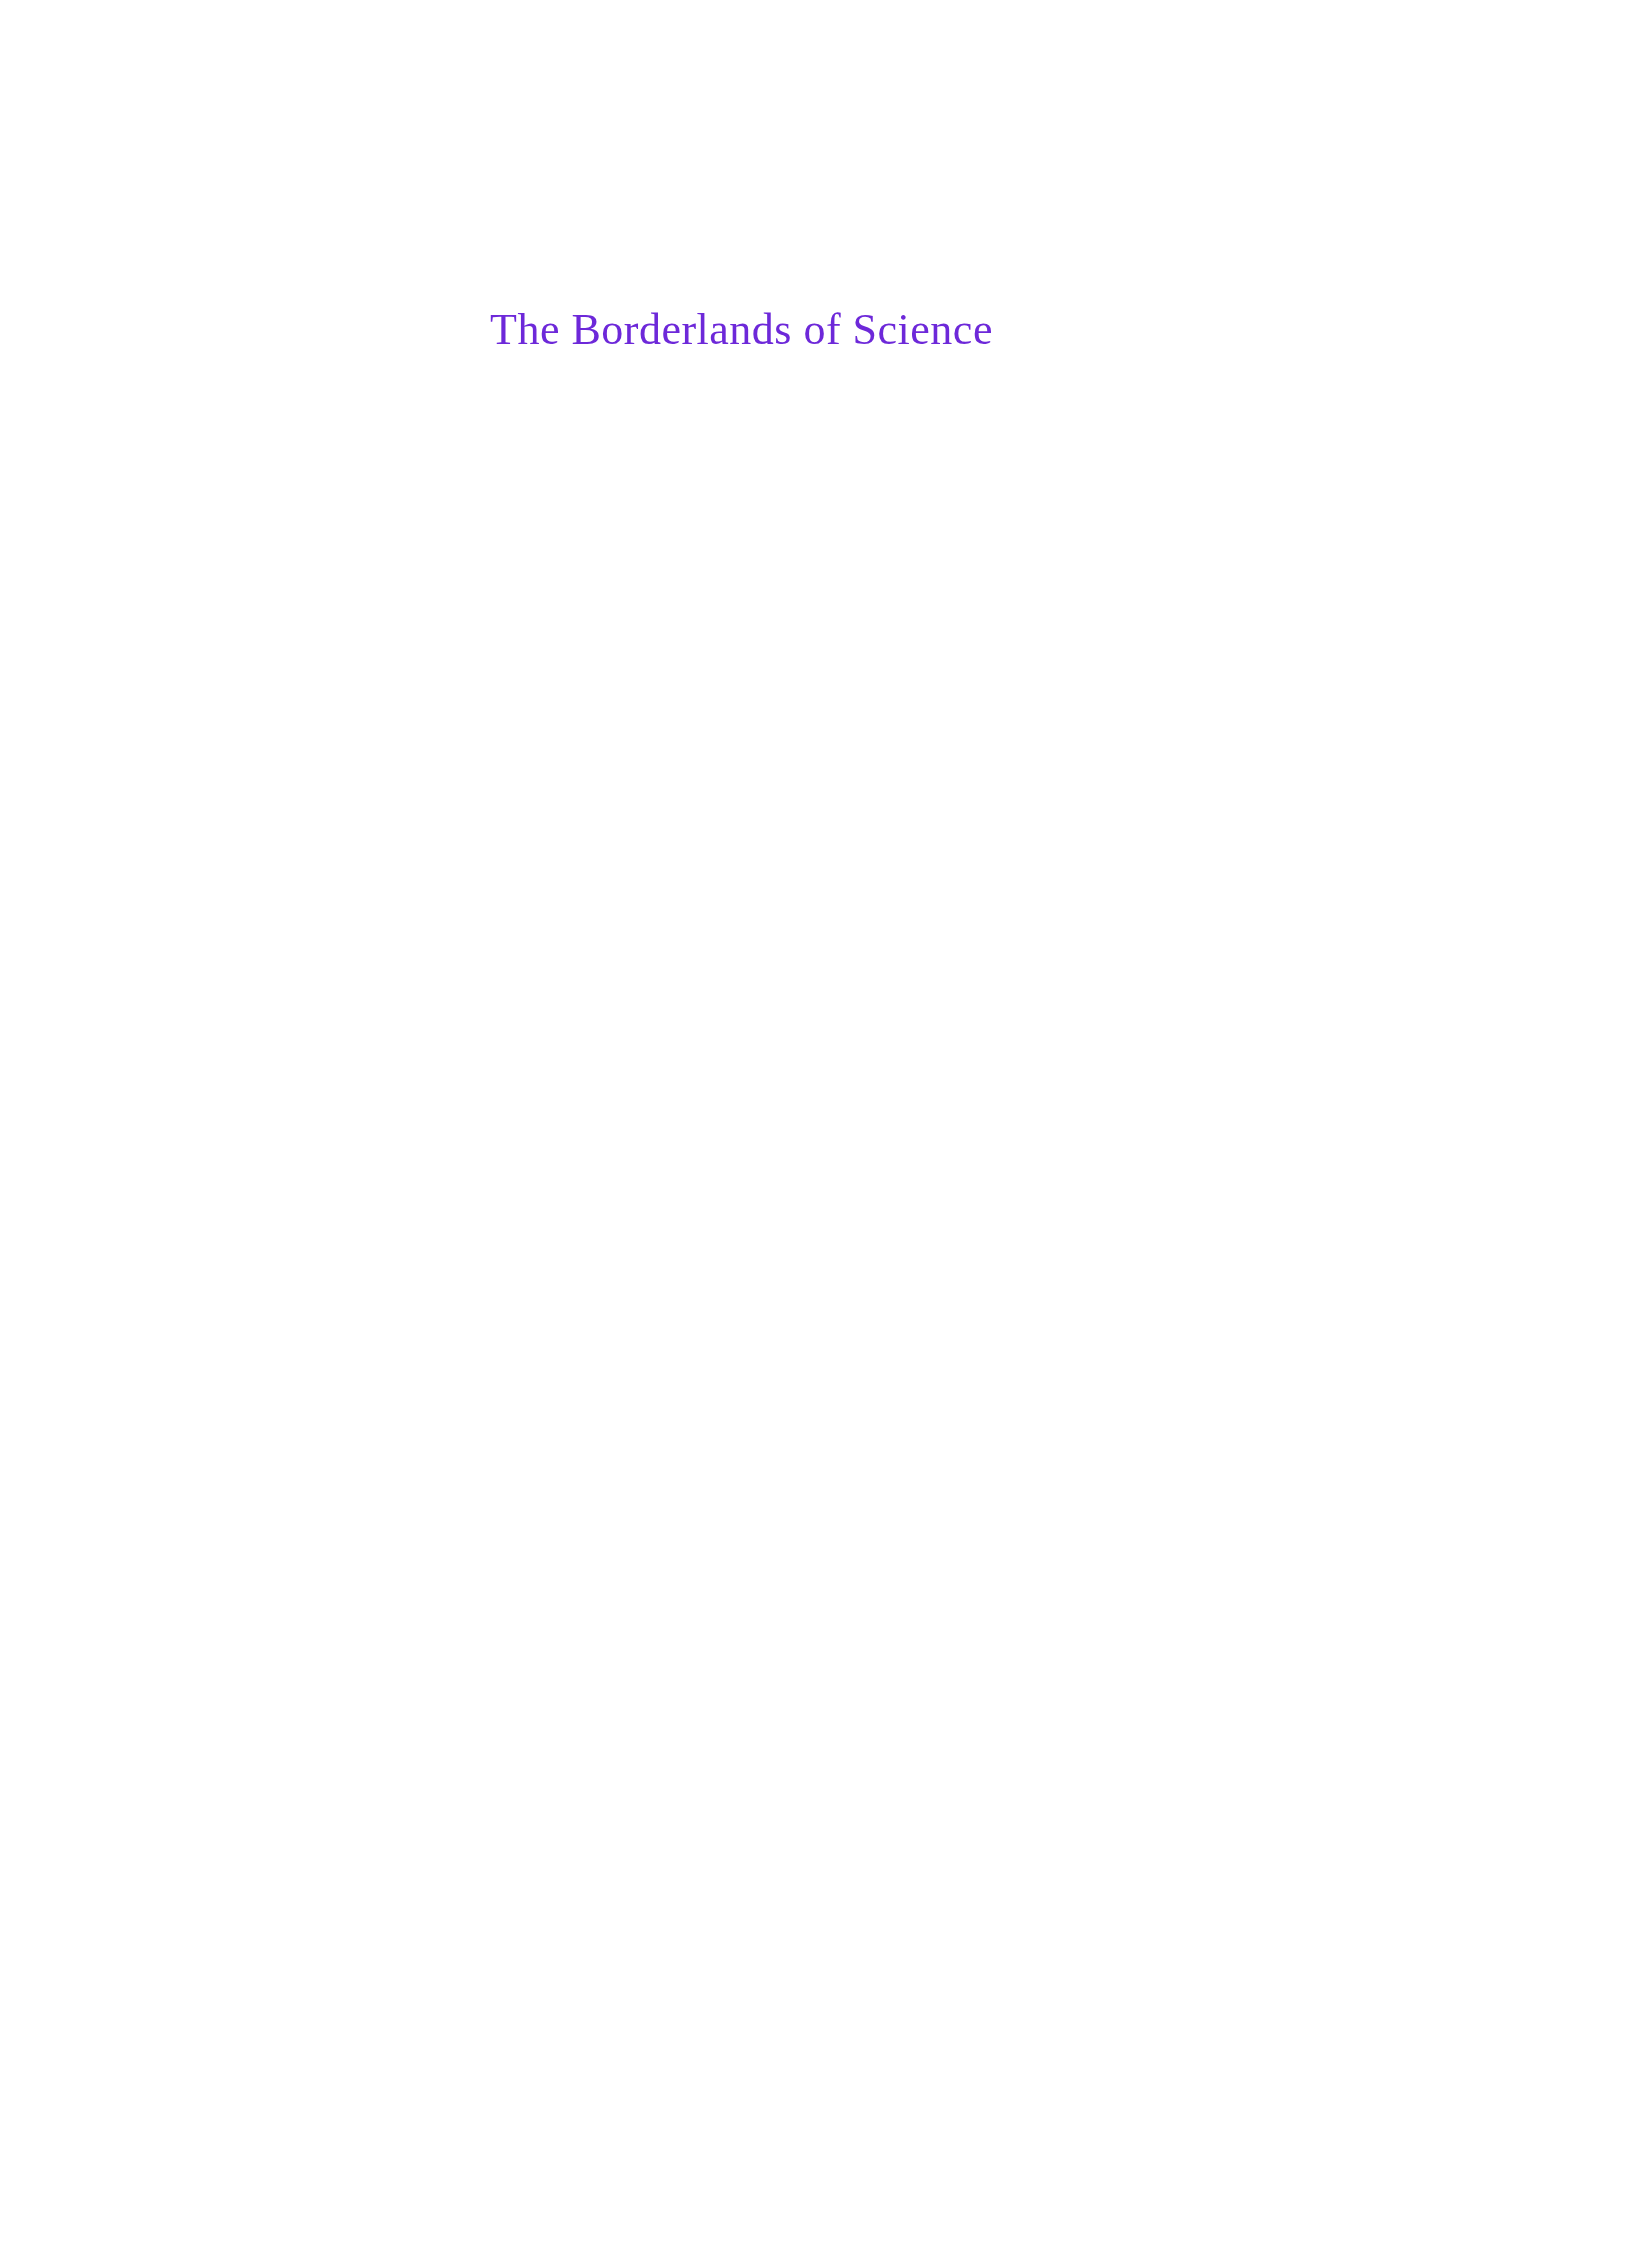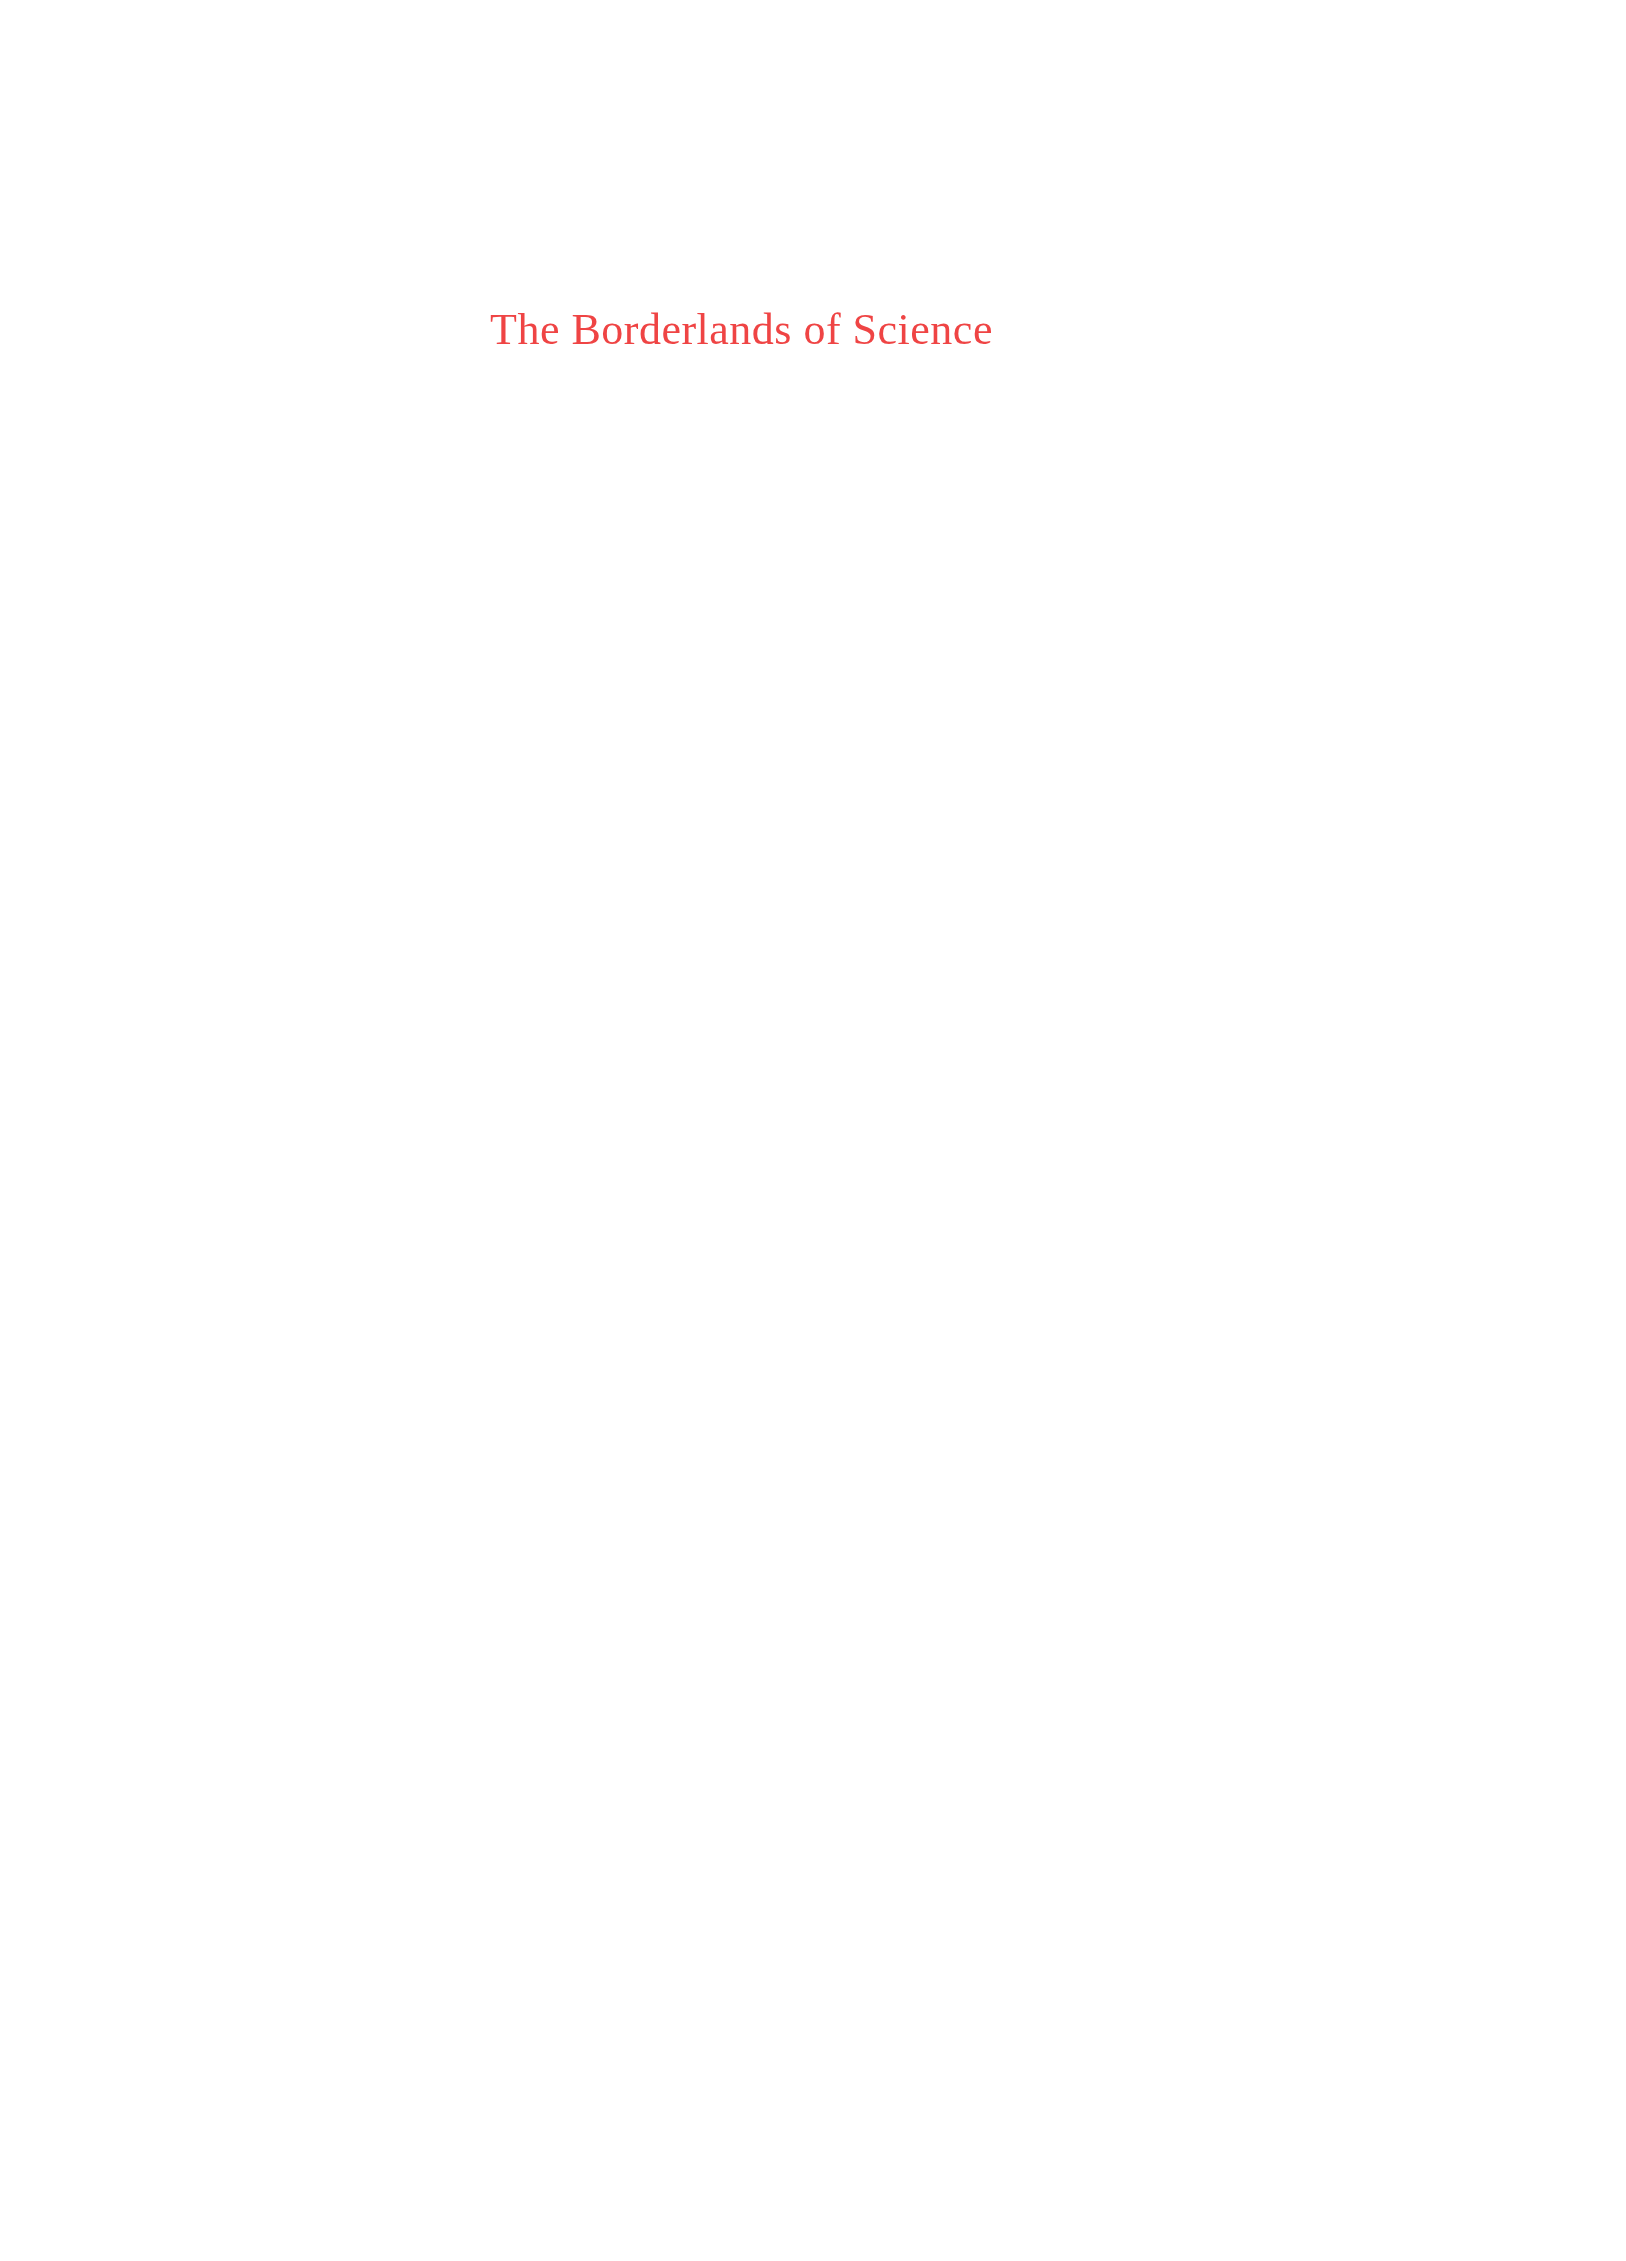--- a/index.html
+++ b/index.html
@@ -22,21 +22,21 @@
     height: 2261px;
   }
   .half-title {
     position: absolute;
     left: 490px;
     top: 304px;
     width: 665px;
     font-family: "Liberation Serif", "DejaVu Serif", serif;
     font-size: 44px;
     line-height: 1.2;
-    color: #ef4444;
+    color: #6d28d9;
     letter-spacing: 0.5px;
     white-space: nowrap;
     text-align: left;
   }
 </style>
 </head>
 <body>
 
 <div class="page">
   <div class="half-title-block">

